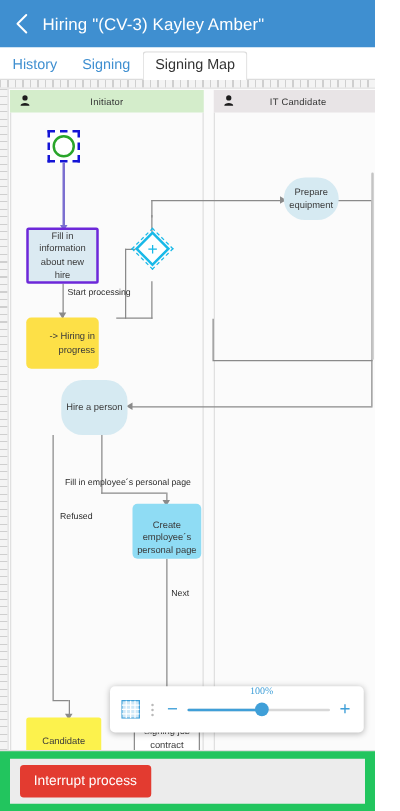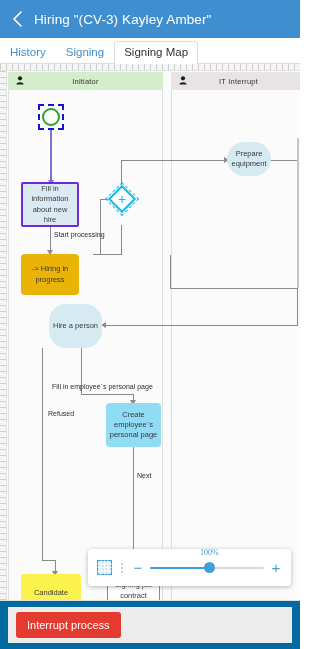--- a/index.html
+++ b/index.html
@@ -89,21 +89,21 @@
   
   .node {
     position: absolute; display: flex; align-items: center;
     justify-content: center; text-align: center;
     font-size: 7.5px; line-height: 1.35; color: #3a3a3a;
     padding: 2px 3px; border-radius: 4px;
   }
   .n-task-blue { background: #d6eaf2; border-radius: 17px; }
   .n-task-cyan { background: #8fdcf4; }
   .n-task-active { background: #dbeaf2; border: 2px solid #6d28d9; border-radius: 2px; }
-  .n-state-amber { background: #eab308; }
+  .n-state-amber { background: #fde047; text-align: right; }
   .n-state-yellow { background: #fcf24d; border-radius: 2px; }
   .n-sub {
     background: #ffffff; border: 1px solid #8d8d8d; border-radius: 2px;
   }
 
   
   .start-evt { position: absolute; width: 26px; height: 26px; }
   .start-sel {
     position: absolute; inset: 0;
     border: 2px dashed #1414d6; background: #ffffff;
@@ -185,21 +185,21 @@
     width: 11px; height: 11px; border-radius: 50%; background: #3f9fd8;
   }
   .zoom-pct {
     position: absolute; left: 52%; top: -10px; transform: translateX(-50%);
     font-size: 8px; color: #3f9fd8; white-space: nowrap; font-family: Liberation Serif, serif;
   }
 
   
   .footer {
     position: absolute; left: 0; top: 600px; width: 300px; height: 49px;
-    background: #0369a1; border-top: 1px solid #e0e0e0;
+    background: #22c55e; border-top: 1px solid #e0e0e0;
     padding: 6px 8px;
   }
   .footer-inner {
     width: 100%; height: 100%; background: #ececec;
     display: flex; align-items: center; padding: 0 8px;
   }
   .interrupt-btn {
     background: #e33b30; color: #fff; border: none; border-radius: 3px;
     font-size: 11px; padding: 7px 11px; cursor: pointer;
     font-family: "Liberation Sans", sans-serif;
@@ -255,21 +255,21 @@
       </div>
 
       <div class="lane lane-it" style="left:163px; width:135px;">
         <div class="lane-head">
           <span class="person">
             <svg width="8" height="9" viewBox="0 0 8 9">
               <circle cx="4" cy="2.3" r="2.1" fill="#1d1d1d"></circle>
               <path d="M0.4 8.6 C0.4 5.6 7.6 5.6 7.6 8.6 Z" fill="#1d1d1d"></path>
             </svg>
           </span>
-          <span class="lane-label">IT Interrupt</span>
+          <span class="lane-label">IT Candidate</span>
         </div>
         <div class="lane-body" style="height:510px;"></div>
       </div>
 
       <div class="edge edge-v edge-purple" style="left:42px; top:58px; height:52px; width:2px;"></div>
       <div class="arrow arrow-down-purple" style="left:40px; top:108px;"></div>
 
       <div class="edge edge-v" style="left:42px; top:155px; height:27px;"></div>
       <div class="arrow arrow-down" style="left:39px; top:178px;"></div>
 
@@ -332,21 +332,21 @@
       </div>
 
       <div class="node n-task-blue" style="left:219px; top:70px; width:44px; height:34px;">
         <span>Prepare equipment</span>
       </div>
 
       <div class="node n-task-blue" style="left:41px; top:232px; width:53px; height:44px;">
         <span>Hire a person</span>
       </div>
 
-      <div class="node n-task-cyan" style="left:98px; top:331px; width:55px; height:44px;">
+      <div class="node n-task-cyan" style="left:98px; top:331px; width:55px; height:44px;align-items:flex-end;">
         <span>Create employee´s personal page</span>
       </div>
 
       <div class="node n-sub" style="left:99px; top:496px; width:53px; height:45px;">
         <span>Signing job contract</span>
 
       </div>
 
       <div class="node n-state-yellow" style="left:13px; top:502px; width:60px; height:49px;">
         <span>Candidate refused offer</span>

